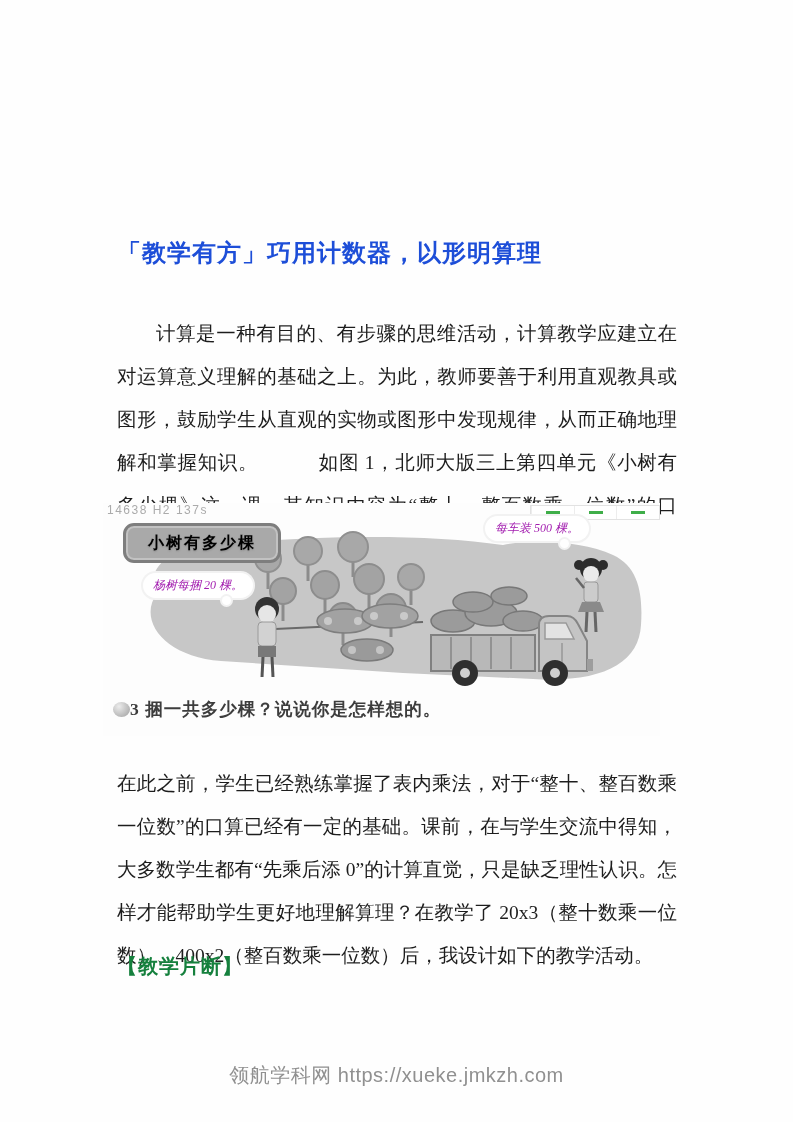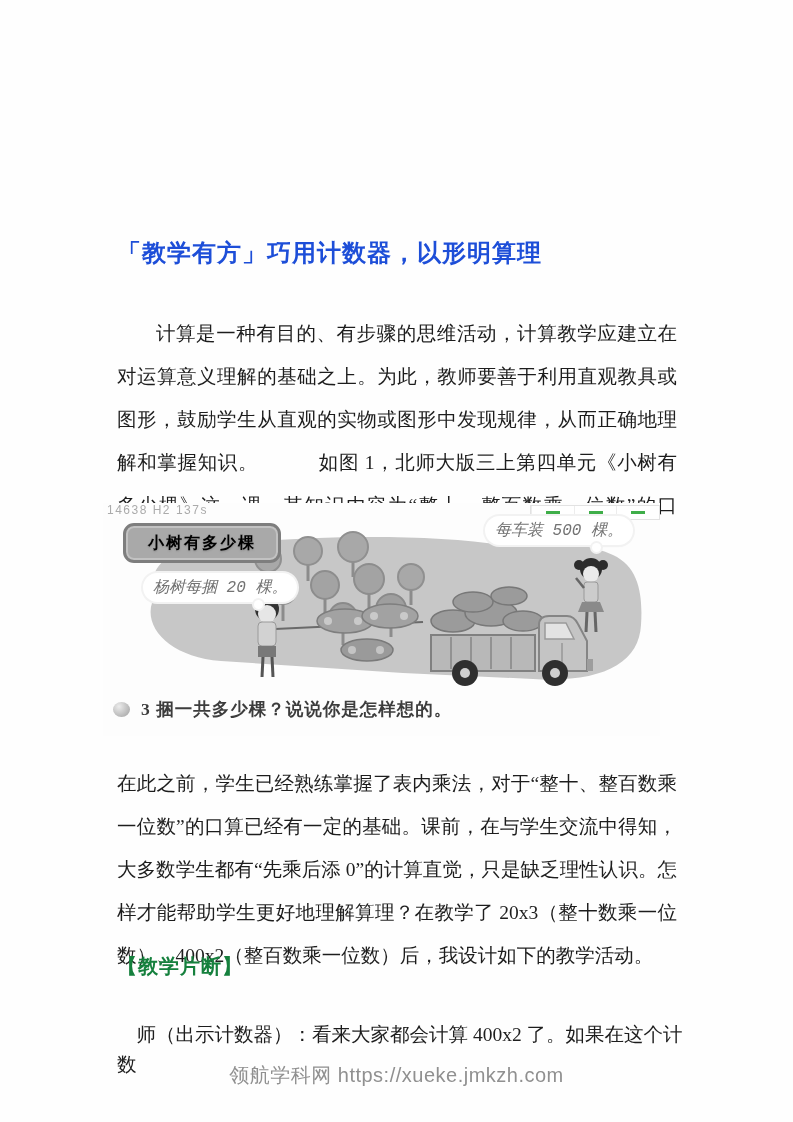--- a/index.html
+++ b/index.html
@@ -29,29 +29,29 @@
                border:1px solid #e2e2e2;display:flex;}
   .green-cell{flex:1;display:flex;align-items:center;justify-content:center;border-left:1px solid #ededed;}
   .green-dash{width:14px;height:3px;background:#3fae49;}
 
   .badge{position:absolute;left:20px;top:20px;width:152px;height:34px;line-height:34px;
          background:#a9a9a9;border:3px solid #7e7e7e;border-radius:11px;
          box-shadow:inset 0 0 0 2px #c2c2c2;text-align:center;
          color:#000000;font-weight:bold;font-size:16px;letter-spacing:2px;
          font-family:"Liberation Sans","DejaVu Sans",sans-serif;text-shadow:0 1px 2px #8b8b8b;}
 
-  .bubble{position:absolute;background:#ffffff;border-radius:16px;color:#737373;
-          font-size:16px;font-style:italic;padding:4px 10px;white-space:nowrap;
-          box-shadow:0 0 0 2px #f2f2f2, 0 1px 2px #d9d9d9;font-family:Liberation Mono, monospace;}
+  .bubble{position:absolute;background:#ffffff;border-radius:16px;color:#a21caf;
+          font-size:12px;font-style:italic;padding:4px 10px;white-space:nowrap;
+          box-shadow:0 0 0 2px #f2f2f2, 0 1px 2px #d9d9d9;}
   .bubble:after{content:"";position:absolute;width:9px;height:9px;background:#ffffff;
                 border-radius:50%;bottom:-7px;left:72%;box-shadow:0 0 0 2px #f2f2f2;}
   .bubble-left{left:40px;top:70px;}
   .bubble-right{left:382px;top:13px;}
 
-  .question-row{position:absolute;left:10px;top:194px;display:flex;align-items:center;gap:11px;}
+  .question-row{position:absolute;left:10px;top:194px;display:flex;align-items:center;gap:0;}
   .question-bullet{width:17px;height:15px;border-radius:50%;
                    background:radial-gradient(circle at 35% 30%,#ececec,#9e9e9e);}
   .question-text{font-size:17.5px;font-weight:bold;color:#3d3d3d;letter-spacing:1px;white-space:nowrap;}
 </style>
 </head>
 <body>
 
 <div class="page">
 
   <h1 class="doc-title">「教学有方」巧用计数器，以形明算理</h1>
@@ -187,17 +187,16 @@
     <div class="question-row">
       <span class="question-bullet"></span>
       <span class="question-text">3 捆一共多少棵？说说你是怎样想的。</span>
     </div>
   </div>
 
   <p class="para para2">在此之前，学生已经熟练掌握了表内乘法，对于“整十、整百数乘一位数”的口算已经有一定的基础。课前，在与学生交流中得知，大多数学生都有“先乘后添 0”的计算直觉，只是缺乏理性认识。怎样才能帮助学生更好地理解算理？在教学了 20x3（整十数乘一位数）、400x2（整百数乘一位数）后，我设计如下的教学活动。</p>
 
   <div class="section-heading">【教学片断】</div>
 
-  <p class="para3">师（出示计数器）：看来大家都会计算 400x2 了。如果在这个计数</p>
 
   <div class="footer">领航学科网 https://xueke.jmkzh.com</div>
 
 </div>
 
 </body></html>

